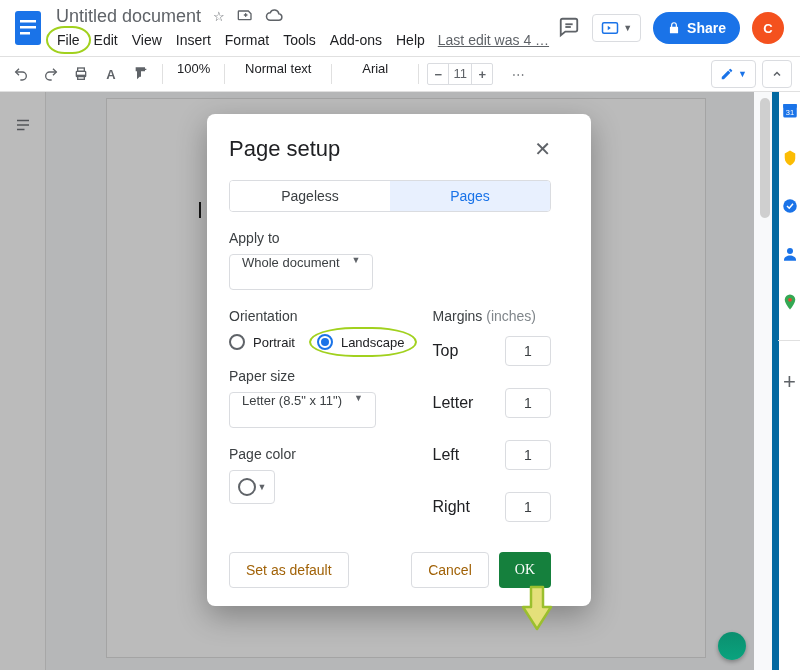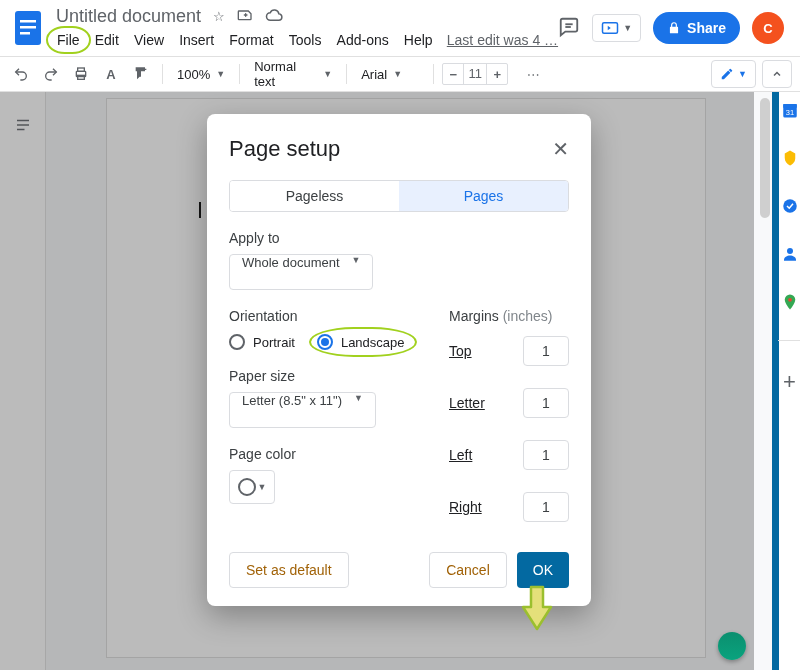--- a/index.html
+++ b/index.html
@@ -6,36 +6,36 @@
   body { font-family: Arial, sans-serif; font-size: 13px; color: #202124; width: 800px; height: 670px; overflow: hidden; background: #fff; position: relative; }
   
   
   .header { height: 56px; display: flex; align-items: center; padding: 0 8px 0 8px; border-bottom: none; }
   .docs-logo { width: 40px; height: 54px; display: flex; align-items: center; justify-content: center; }
   .docs-logo svg { width: 28px; height: 36px; }
   .header-center { flex: 1; display: flex; flex-direction: column; justify-content: center; padding-left: 2px; }
   .title-row { display: flex; align-items: center; gap: 6px; height: 24px; }
   .doc-title { font-size: 18px; color: #5f6368; padding: 2px 6px; }
   .title-icons { display: flex; gap: 12px; align-items: center; color: #5f6368; }
-  .menu-row { display: flex; align-items: center; gap: 0; height: 24px; font-size: 14px; color: #202124; justify-content: space-between; }
+  .menu-row { display: flex; align-items: center; gap: 0; height: 24px; font-size: 14px; color: #202124; }
   .menu-item { padding: 4px 7px; cursor: pointer; border-radius: 4px; position: relative; }
   .menu-item.highlight { position: relative; }
   .menu-item.highlight::after { content:""; position:absolute; left:-4px; top:-2px; right:-4px; bottom:-2px; border:2px solid #a1d11e; border-radius: 50%/60%; pointer-events:none; }
   .last-edit { color: #5f6368; text-decoration: underline; font-size: 14px; margin-left: 6px; }
   .header-right { display: flex; align-items: center; gap: 12px; padding-right: 8px; }
   .present-btn { border: 1px solid #dadce0; border-radius: 4px; padding: 6px 8px; display:flex; align-items:center; gap:4px; color:#1a73e8; background:#fff; }
   .share-btn { background:#1a73e8; color:#fff; border:none; border-radius:16px; padding: 8px 14px; font-weight: 600; display:flex; align-items:center; gap:6px; font-size:14px; }
   .avatar { width:32px; height:32px; border-radius:50%; background:#f4511e; color:#fff; display:flex; align-items:center; justify-content:center; font-weight:600; }
   .comment-ico { color:#5f6368; }
 
   
   .toolbar { height: 36px; border-top: 1px solid #e0e0e0; border-bottom: 1px solid #e0e0e0; display:flex; align-items:center; padding: 0 8px; color:#5f6368; gap:4px; }
   .tb-btn { width:26px; height:26px; display:flex; align-items:center; justify-content:center; border-radius:3px; }
   .tb-sep { width:1px; height:20px; background:#e0e0e0; margin: 0 4px; }
-  .tb-select { display:flex; align-items:center; gap:6px; padding: 0 6px; height:26px; font-size:13px; color:#202124; }
+  .tb-select { display:flex; align-items:center; gap:24px; padding: 0 6px; height:26px; font-size:13px; color:#202124;flex-direction:column; }
   .caret { font-size: 9px; color:#5f6368; }
   .spin { display:flex; align-items:center; border:1px solid #dadce0; height:22px; border-radius:2px;}
   .spin-btn { width:20px; text-align:center; color:#5f6368; font-weight:bold; }
   .spin-val { width:24px; text-align:center; border-left:1px solid #dadce0; border-right:1px solid #dadce0; line-height:20px; font-size:13px; }
   .tb-right { margin-left:auto; display:flex; align-items:center; gap:6px; }
   .edit-btn { display:flex; align-items:center; gap:4px; color:#1a73e8; border:1px solid #dadce0; height:28px; padding:0 8px; border-radius:4px;}
   .collapse-btn { width:30px; height:28px; border:1px solid #dadce0; border-radius:4px; display:flex; align-items:center; justify-content:center;}
 
   
   .main { display:flex; height: calc(670px - 56px - 36px); }
@@ -46,21 +46,21 @@
   .page-cursor { position:absolute; left:92px; top:103px; width:1px; height:16px; border-left:2px solid #000; }
   .right-rail { width:28px; border-left:7px solid #0369a1; display:flex; flex-direction:column; align-items:center; padding-top:8px; gap:28px;}
   .rr-ico { width:20px; height:20px; display:flex; align-items:center; justify-content:center; font-size:16px; }
   .rr-sep { width:24px; height:1px; background:#e0e0e0; }
   .rr-plus { font-size:22px; color:#5f6368; }
 
   
   .overlay { position:absolute; left:0; right:46px; top:92px; bottom:0; background: rgba(60,60,60,0.35); }
   
   
-  .dialog { position:absolute; left:207px; top:114px; width:384px; background:#fff; border-radius:8px; box-shadow: 0 10px 30px rgba(0,0,0,0.3); padding: 22px 22px 18px 22px; }
+  .dialog { position:absolute; left:207px; top:114px; width:384px; background:#fff; border-radius:8px; box-shadow: 0 10px 30px rgba(0,0,0,0.3); padding: 22px 40px 18px 22px; }
   .dlg-header { display:flex; align-items:center; justify-content:space-between; }
   .dlg-title { font-size: 22px; color:#202124; }
   .dlg-close { font-size:20px; color:#5f6368; cursor:pointer; }
   .dlg-tabs { margin-top:18px; display:flex; border:1px solid #dadce0; border-radius:4px; overflow:hidden; height:32px;}
   .dlg-tab { flex:1; display:flex; align-items:center; justify-content:center; font-size:14px; cursor:pointer; }
   .dlg-tab.active { background:#e8f0fe; color:#1a73e8; font-weight:500; }
   .dlg-tab:not(.active) { background:#fff; color:#3c4043; }
   .sec-label { font-size:14px; color:#3c4043; margin-top:18px; }
   .sec-label .hint { color:#80868b; font-weight:400; }
   .dd { margin-top:8px; border:1px solid #dadce0; border-radius:4px; height:36px; display:flex; padding:0 12px; gap:8px; color:#3c4043; width:fit-content; min-width:120px;}
@@ -68,28 +68,28 @@
   .cols { display:flex; gap:28px; margin-top:18px; }
   .col-l { flex:1; }
   .col-r { width:120px; }
   .radio-row { display:flex; align-items:center; gap:10px; margin-top:10px; }
   .radio { width:16px; height:16px; border:2px solid #5f6368; border-radius:50%; display:inline-flex; align-items:center; justify-content:center; }
   .radio.checked { border-color:#1a73e8; }
   .radio.checked::after { content:""; width:8px; height:8px; background:#1a73e8; border-radius:50%; }
   .radio-wrap { display:flex; align-items:center; gap:8px; position:relative;}
   .radio-wrap.highlight::after { content:""; position:absolute; left:-8px; right:-12px; top:-7px; bottom:-7px; border:2px solid #a1d11e; border-radius: 50%/60%; pointer-events:none; }
   .margin-row { display:flex; align-items:center; justify-content:space-between; margin-top:12px; gap:8px;}
-  .margin-row label { color:#202124; font-size:14px;text-decoration:underline;}
+  .margin-row label { color:#202124; font-size:16px;}
   .margin-input { width:46px; height:30px; border:1px solid #dadce0; border-radius:4px; text-align:center; font-size:14px; color:#3c4043;}
   .color-dd { margin-top:8px; border:1px solid #dadce0; border-radius:4px; height:34px; width:46px; display:flex; align-items:center; justify-content:center; gap:2px; }
   .color-swatch { width:18px; height:18px; border:2px solid #5f6368; border-radius:50%; background:#fff;}
   .dlg-footer { margin-top:30px; display:flex; align-items:center; }
   .btn { height:36px; border-radius:4px; padding:0 16px; font-size:14px; font-weight:500; display:flex; align-items:center; justify-content:center; cursor:pointer; }
   .btn-outline { border:1px solid #dadce0; color:#a16207; background:#fff; }
-  .btn-primary { background:#0369a1; color:#fff; border:none; position:relative; }
+  .btn-primary { background:#15803d; color:#fff; border:none; position:relative;font-family:Liberation Serif, serif; }
   .arrow-down { position:absolute; left:517px; top:585px; pointer-events:none; }
   .arrow-down svg { display:block; }
 
   .fab { position:absolute; right:54px; bottom:10px; width:28px; height:28px; border-radius:50%; background: linear-gradient(#0b8f6f,#0aa37e); box-shadow: 0 2px 4px rgba(0,0,0,0.3);}
 </style>
 </head>
 <body>
 
 <div class="header">
   <div class="docs-logo">

